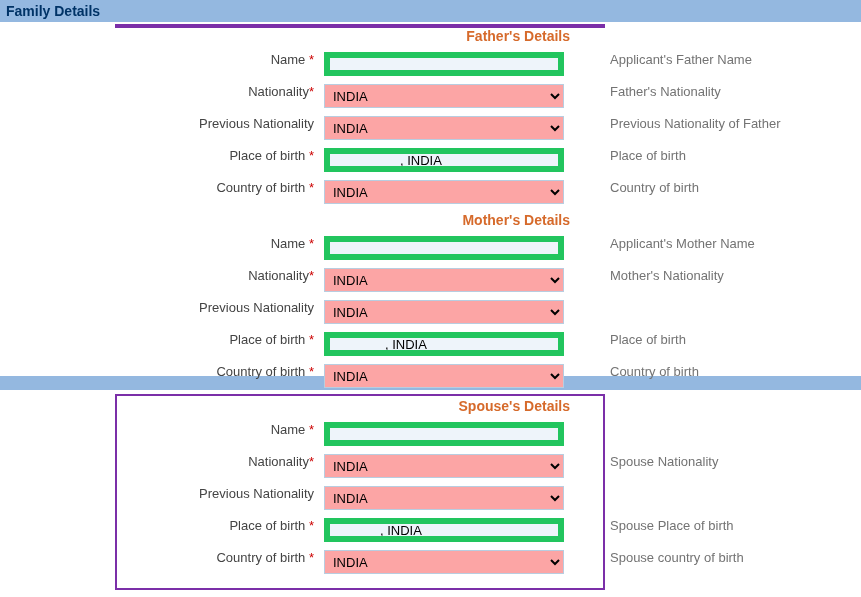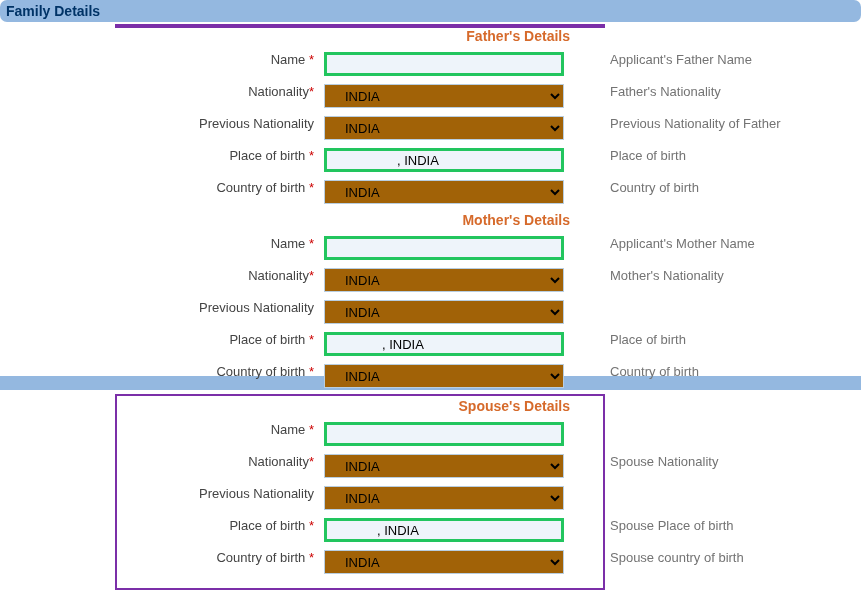--- a/index.html
+++ b/index.html
@@ -1,28 +1,28 @@
 <!DOCTYPE html>
 <html><head>
 <meta charset="utf-8">
 <style>
 * { box-sizing: border-box; margin: 0; padding: 0; }
 body { font-family: Verdana, Arial, sans-serif; font-size: 13px; color: #333; background: #fff; width: 861px; }
-.section-header { background: #94b8e0; color: #003366; font-weight: bold; padding: 3px 6px; font-size: 14px; border-radius: 7px; }
+.section-header { background: #94b8e0; color: #003366; font-weight: bold; padding: 3px 6px; font-size: 14px; }
 .form-row { display: flex; align-items: flex-start; padding: 4px 0; min-height: 28px; }
 .label-col { width: 320px; text-align: right; padding-right: 6px; color: #444; }
 .input-col { width: 250px; padding-left: 4px; }
 .hint-col { flex: 1; padding-left: 40px; color: #737373; }
 .req { color: #c00; }
 .sub-header { color: #d66a2b; font-weight: bold; text-align: right; width: 570px; padding: 4px 0; font-size: 14px; }
 .box { border: 2px solid #7b2fa8; margin: 2px 0 2px 115px; width: 490px; position: relative; }
 .box-wrapper { position: relative; }
 .divider-bar { height: 14px; background: #94b8e0; margin: 4px 0; }
-input[type="text"] { width: 240px; height: 24px; border: 3px solid #22c55e; background: #eef4fa; padding: 2px 6px; font-size: 13px; font-family: inherit; }
-select { width: 240px; height: 24px; border: 1px solid #b8cde0; background: #a16207; padding: 2px 16px; font-size: 13px; font-family: inherit; }
+input[type="text"] { width: 240px; height: 24px; border: 6px solid #22c55e; background: #eef4fa; padding: 2px 6px; font-size: 13px; font-family: inherit; }
+select { width: 240px; height: 24px; border: 1px solid #b8cde0; background: #fca5a5; padding: 2px 4px; font-size: 13px; font-family: inherit; }
 .blurred { color: transparent; text-shadow: 0 0 6px rgba(100,100,100,0.7); }
 </style>
 </head>
 <body>
 
 <div class="section-header">Family Details</div>
 
 <div class="box-wrapper">
 <div class="box"></div>
 <div style="position:absolute; top:0; left:0; right:0;">

